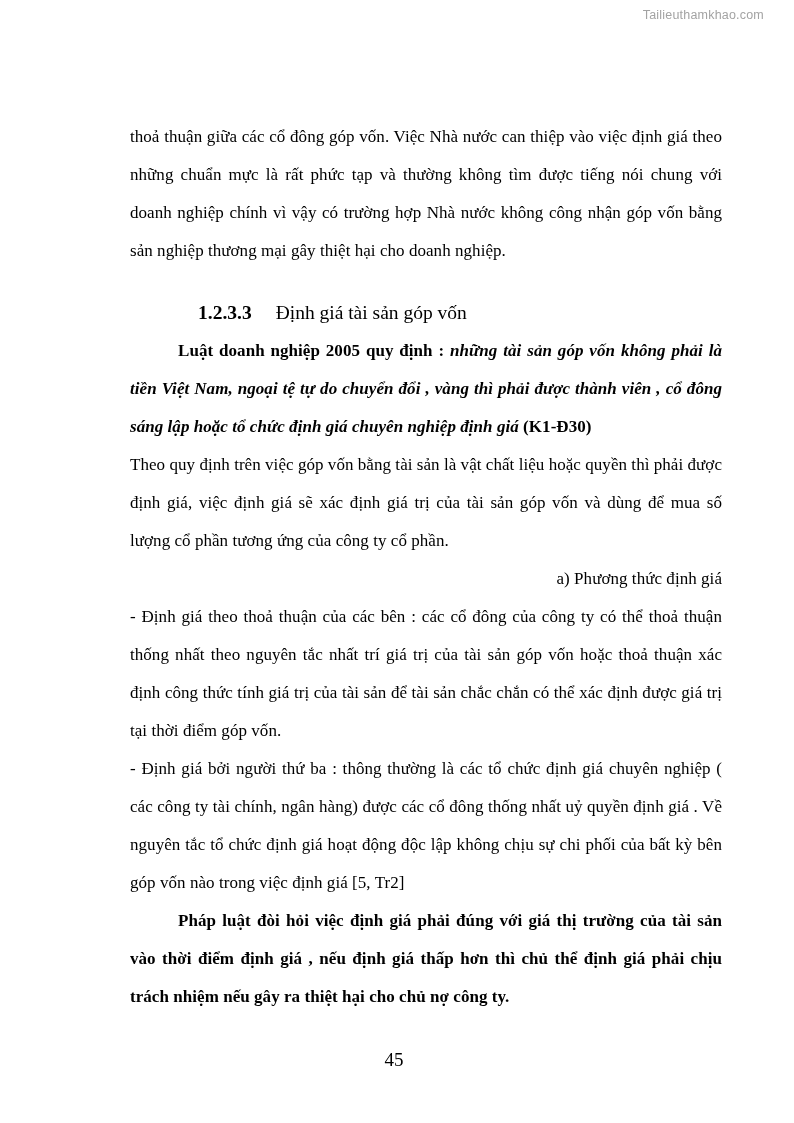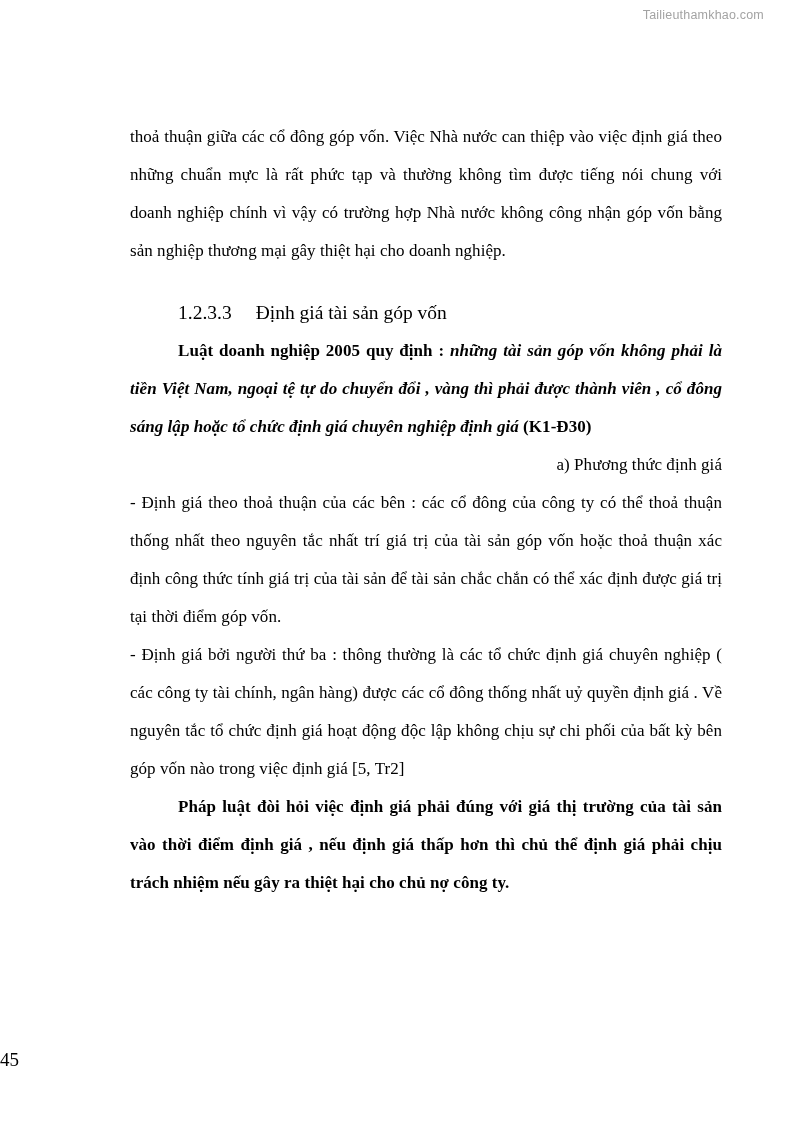--- a/index.html
+++ b/index.html
@@ -47,38 +47,39 @@
     text-indent: 48px;
     font-weight: bold;
   }
   .heading-block {
     margin: 24px 0 0 0;
     padding-left: 48px;
     font-size: 19.5px;
     line-height: 38px;
   }
   .heading-num {
-    font-weight: normal;
+    font-weight: bold;
+    margin-left: 20px;
   }
   .heading-title {
     font-weight: normal;
     padding-left: 24px;
   }
   .ital {
     font-style: italic;
   }
   .roman {
     font-style: normal;
   }
   .pagenum {
     position: absolute;
     left: 0;
     right: 0;
     top: 1048px;
-    text-align: left;
+    text-align: center;
     font-size: 19px;
     line-height: 24px;
   }
 </style>
 </head>
 <body>
 
 <div class="page">
 
   <div class="watermark">Tailieuthamkhao.com</div>
@@ -86,20 +87,21 @@
   <div class="content">
 
     <p class="body">thoả thuận giữa các cổ đông góp vốn. Việc Nhà nước can thiệp vào việc định giá theo những chuẩn mực là rất phức tạp và thường không tìm được tiếng nói chung với doanh nghiệp chính vì vậy có trường hợp Nhà nước không công nhận góp vốn bằng sản nghiệp thương mại gây thiệt hại cho doanh nghiệp.</p>
 
     <div class="heading-block">
       <span class="heading-num">1.2.3.3</span><span class="heading-title">Định giá tài sản góp vốn</span>
     </div>
 
     <p class="body indent"><span>Luật doanh nghiệp 2005 quy định : </span><span class="ital">những tài sản góp vốn không phải là tiền Việt Nam, ngoại tệ tự do chuyển đổi ,  vàng thì phải được thành viên , cổ đông sáng lập  hoặc tổ chức định giá chuyên nghiệp định giá </span><span class="roman">(K1-Đ30)</span></p>
 
+    <p class="body">Theo quy định trên việc góp vốn bằng tài sản là vật chất liệu hoặc quyền thì phải được định giá, việc định giá sẽ xác định giá trị của tài sản góp vốn và dùng để mua số lượng cổ phần tương ứng của công ty cổ phần.</p>
 
     <p class="body nojust">a) Phương thức định giá</p>
 
     <p class="body">- Định giá theo thoả thuận của các bên : các cổ đông của công ty có thể thoả thuận thống nhất theo nguyên tắc nhất trí giá trị của tài sản góp vốn hoặc thoả thuận xác định công thức tính giá trị của tài sản để tài sản chắc chắn có thể xác định được giá trị tại thời điểm góp vốn.</p>
 
     <p class="body">- Định giá bởi người thứ ba : thông thường là các tổ chức định giá chuyên nghiệp ( các công ty tài chính, ngân hàng) được các cổ đông thống nhất uỷ quyền định giá . Về nguyên tắc tổ chức định giá hoạt động độc lập không chịu sự chi phối của bất kỳ bên góp vốn nào trong việc định giá [5, Tr2]</p>
 
 
     <p class="body indent">Pháp luật đòi hỏi việc định giá phải đúng với giá thị trường của tài sản vào thời điểm định giá , nếu định giá thấp hơn thì chủ thể định giá phải chịu trách nhiệm nếu gây ra thiệt hại cho chủ nợ công ty.</p>
 

